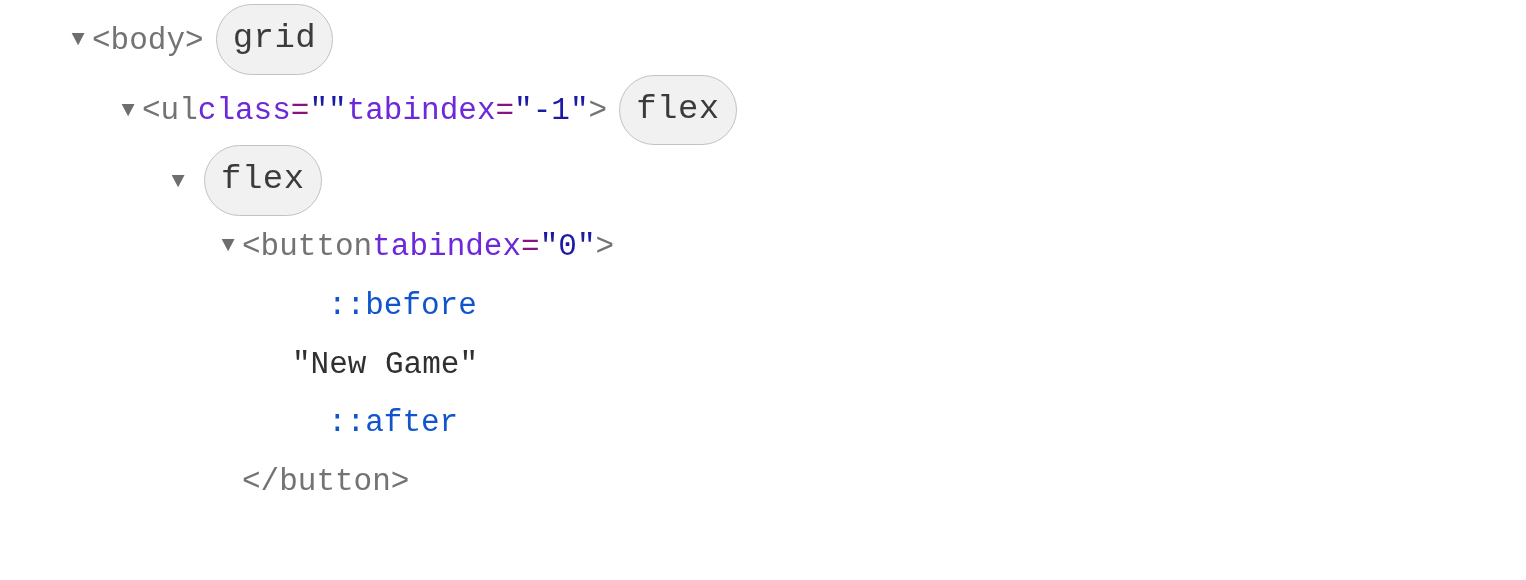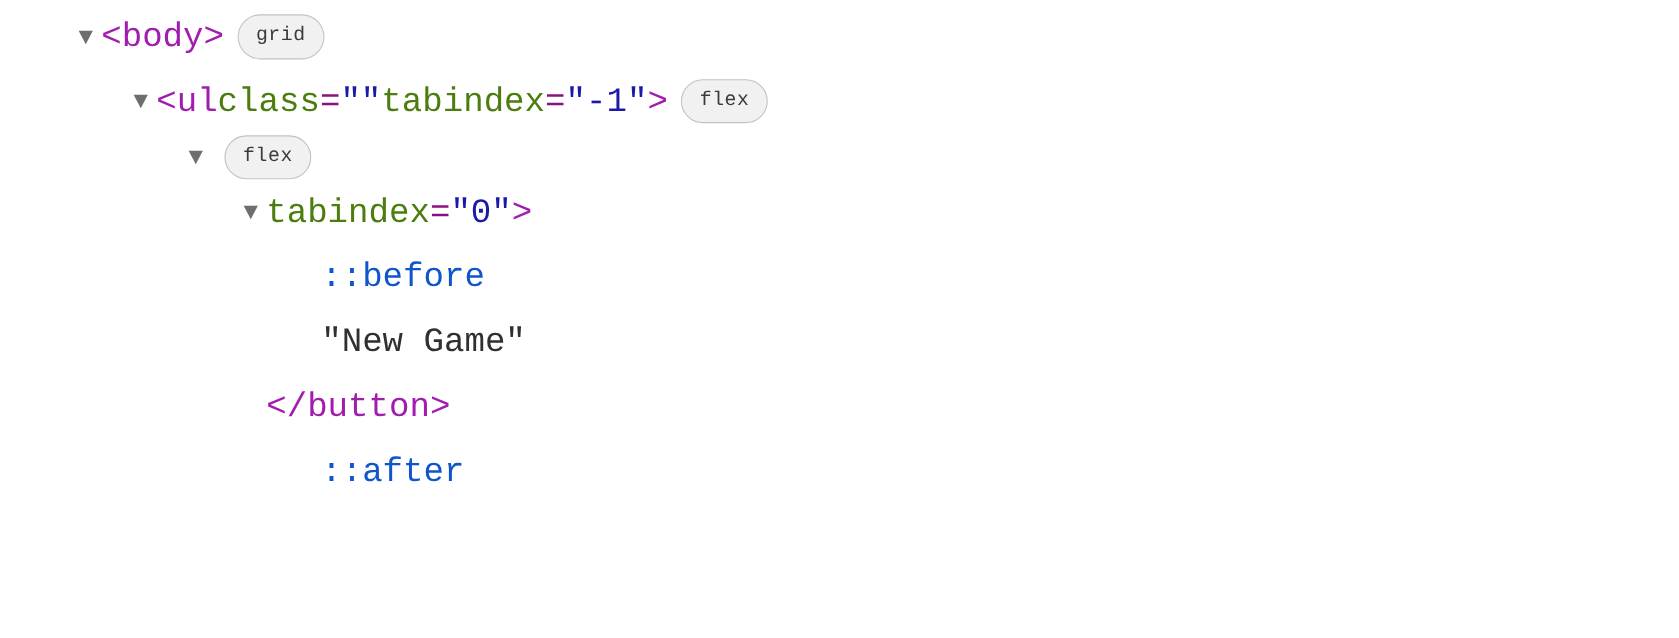--- a/index.html
+++ b/index.html
@@ -28,35 +28,35 @@
     display: inline-block;
     width: 28px;
     text-align: center;
     color: #6e6e6e;
     font-size: 22px;
     cursor: pointer;
     user-select: none;
     position: relative;
     top: -1px;
   }
-  .tag-color { color: #a21caf; }
-  .attr-name { color: #4d7c0f; }
+  .tag-color { color: #737373; }
+  .attr-name { color: #6d28d9; }
   .attr-value { color: #1a1aa6; }
-  .pseudo { color: #1155cc; font-weight: 500; }
+  .pseudo { color: #1155cc; font-weight: 500; margin-left: 36px; }
   .text-node { color: #303030; }
   .punct { color: #881280; }
   .badge {
     display: inline-flex;
     align-items: center;
     justify-content: center;
     border: 1.5px solid #c2c2c2;
     background: #f1f1f1;
     color: #3b3b3b;
     border-radius: 999px;
-    font-size: 18px;
+    font-size: 34px;
     padding: 1px 16px 3px 16px;
     margin-left: 12px;
     font-family: Menlo, Monaco, Consolas, "Courier New", monospace;
     letter-spacing: 0.5px;
     position: relative;
     top: -2px;
   }
   .spacer-for-arrow {
     display: inline-block;
     width: 28px;
@@ -89,42 +89,43 @@
     <span class="badge">flex</span>
   </div>
 
   <div class="row" style="--indent:164px">
     <span class="arrow">▼</span>
     <span class="badge">flex</span>
   </div>
 
   <div class="row" style="--indent:214px">
     <span class="arrow">▼</span>
+    <span class="tag-color">&lt;button</span>
     <span class="attr-name"> tabindex</span>
     <span class="punct">=</span>
     <span class="attr-value">"</span>
     <span class="attr-value">0</span>
     <span class="attr-value">"</span>
     <span class="tag-color">&gt;</span>
   </div>
 
   <div class="row" style="--indent:264px">
     <span class="spacer-for-arrow"></span>
     <span class="pseudo">::before</span>
   </div>
 
   <div class="row" style="--indent:264px">
     <span class="spacer-for-arrow"></span>
     <span class="text-node">"New Game"</span>
   </div>
 
+  <div class="row" style="--indent:264px">
+    <span class="spacer-for-arrow"></span>
+    <span class="pseudo">::after</span>
+  </div>
+
   <div class="row" style="--indent:214px">
     <span class="spacer-for-arrow"></span>
     <span class="tag-color">&lt;/button&gt;</span>
-  </div>
-
-  <div class="row" style="--indent:264px">
-    <span class="spacer-for-arrow"></span>
-    <span class="pseudo">::after</span>
   </div>
 
 
 </div>
 
 </body></html>

